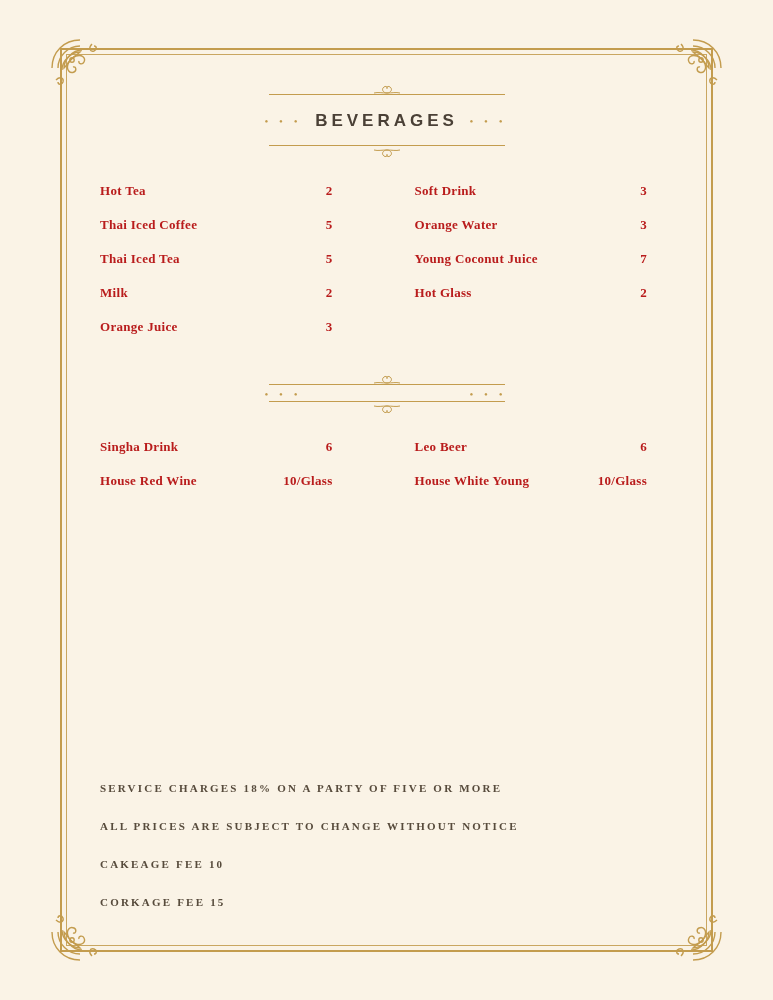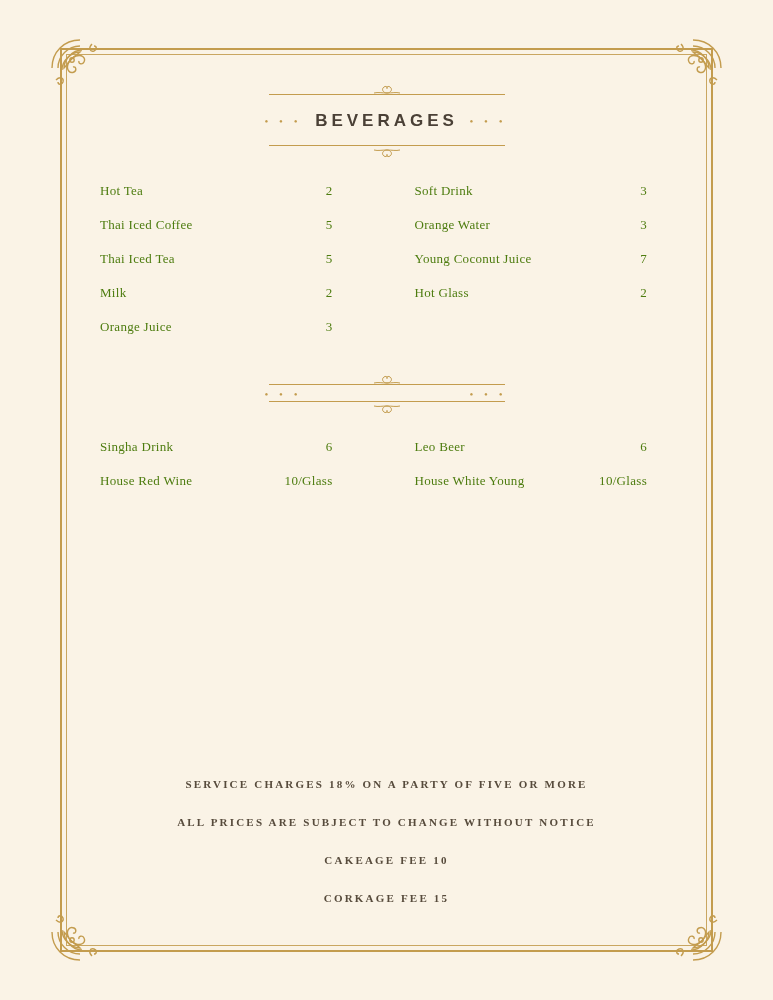--- a/index.html
+++ b/index.html
@@ -111,52 +111,51 @@
     column-gap: 56px;
     margin-top: 22px;
   }
   .col { display: flex; flex-direction: column; }
 
   .item {
     display: flex;
     justify-content: space-between;
     align-items: baseline;
     font-size: 13px;
-    font-weight: normal;
-    color: #4d7c0f;
+    font-weight: bold;
+    color: #b91c1c;
     padding: 9px 0;
     letter-spacing: 0.3px;
   }
   .item .name { flex: 0 1 auto; }
   .item .price {
     flex: 0 0 auto;
     text-align: right;
     min-width: 54px;
     margin-left: 12px;
   }
   
   .col .item .price { margin-right: 26px; }
 
   .spacer-alcohol { height: 26px; }
 
   .footer {
     position: absolute;
     left: 100px;
     right: 100px;
-    bottom: 80px;
-    text-align: center;
+    bottom: 88px;
   }
   .footer-line {
     font-size: 11px;
     font-weight: bold;
     letter-spacing: 2.2px;
     color: #574b3c;
     margin: 0 0 26px 0;
   }
-  .footer-line:last-child { margin-bottom: 16px; }
+  .footer-line:last-child { margin-bottom: 4px; }
 </style>
 </head>
 <body>
 
 <div class="page">
 
   <div class="border-outer"></div>
   <div class="border-inner"></div>
 
   <div class="corner tl">

